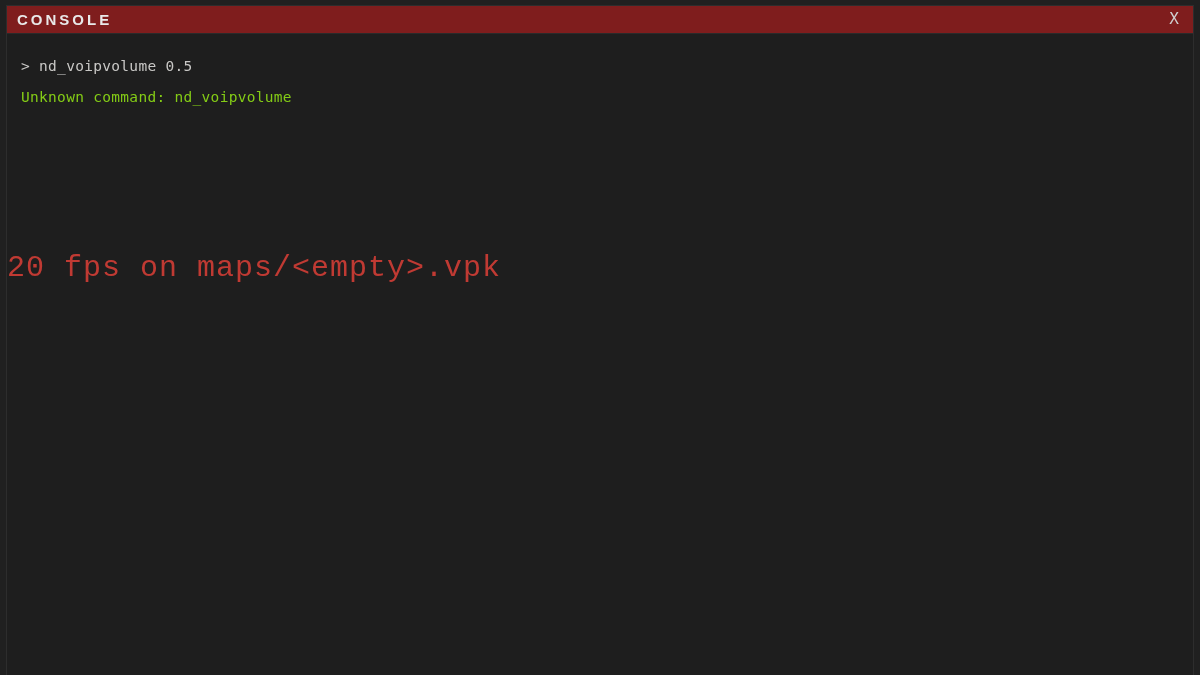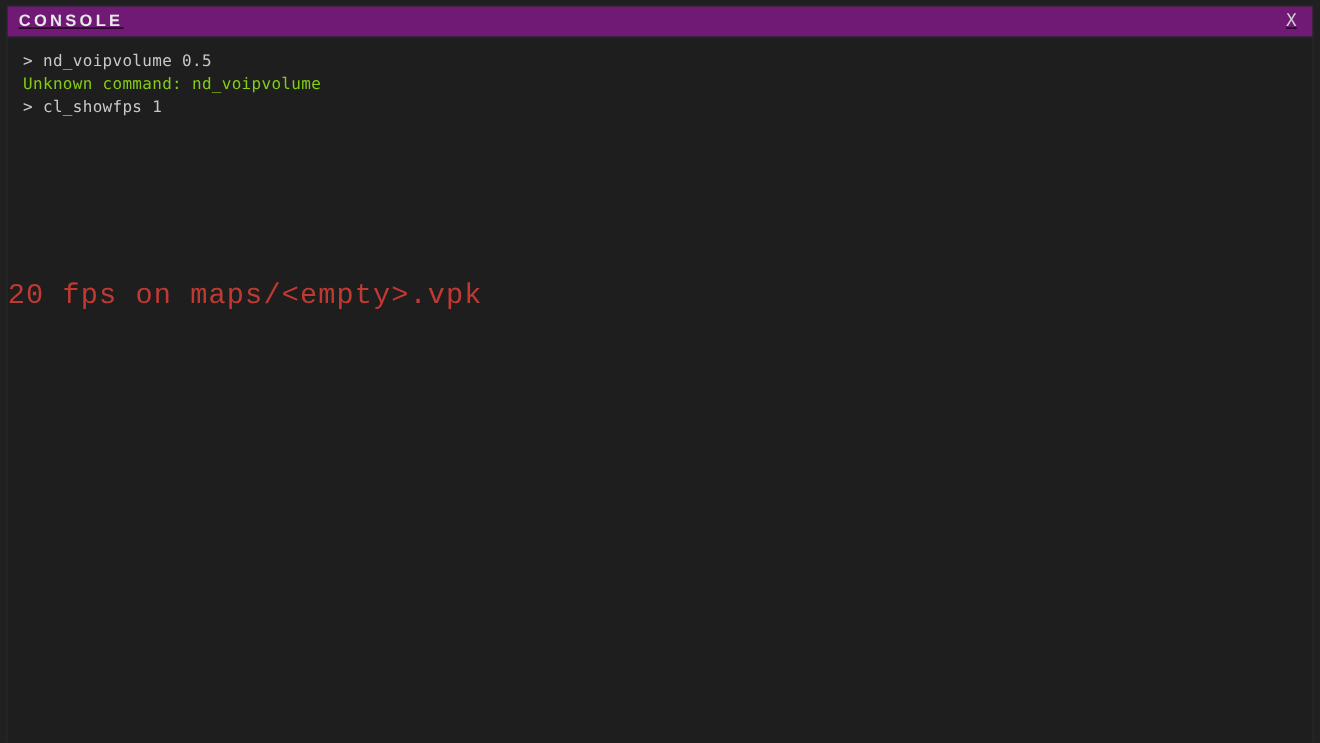--- a/index.html
+++ b/index.html
@@ -17,26 +17,25 @@
     right: 6px;
     bottom: 0;
     background: #1f1f1f;
     border: 1px solid #2d2d2d;
     border-bottom: none;
     display: flex;
     flex-direction: column;
   }
   .titlebar {
     height: 28px;
-    background: #701a75;
+    background: #7f1d1d;
     display: flex;
     align-items: center;
     padding: 0 10px;
     border-bottom: 1px solid #2a2a2a;
-    text-decoration: underline;
   }
   .titlebar-title {
     color: #e9e9e9;
     font-size: 15px;
     font-weight: 700;
     letter-spacing: 3px;
     font-family: "Arial Black", Arial, sans-serif;
     text-transform: uppercase;
   }
   .titlebar-spacer { flex: 1; }
@@ -53,44 +52,43 @@
     flex: 1;
     position: relative;
     background: #1e1e1e;
     padding: 12px 14px;
     font-size: 14.5px;
     line-height: 21px;
     color: #c9c8c6;
     letter-spacing: 0.3px;
     font-family: "Menlo","DejaVu Sans Mono","Lucida Console",monospace;
   }
-  .console-line { white-space: pre; }
+  .console-line { white-space: pre; margin-top: 10px; }
   .con-prompt { color: #c9c8c6; }
   .con-error { color: #84cc16; }
   .fps-overlay {
     position: absolute;
     left: 0;
     top: 218px;
     color: #c03a33;
     font-family: "Courier New", Courier, monospace;
-    font-size: 26px;
+    font-size: 30px;
     line-height: 32px;
     letter-spacing: 1px;
     white-space: pre;
   }
 </style>
 </head>
 <body>
 
 <div class="console-window">
   <div class="titlebar">
     <span class="titlebar-title">CONSOLE</span>
     <span class="titlebar-spacer"></span>
     <span class="close-btn">X</span>
   </div>
   <div class="console-body">
     <div class="console-line con-prompt">&gt; nd_voipvolume 0.5</div>
     <div class="console-line con-error">Unknown command: nd_voipvolume</div>
-    <div class="console-line con-prompt">&gt; cl_showfps 1</div>
 
     <div class="fps-overlay">20 fps on maps/&lt;empty&gt;.vpk</div>
   </div>
 </div>
 
 </body></html>

